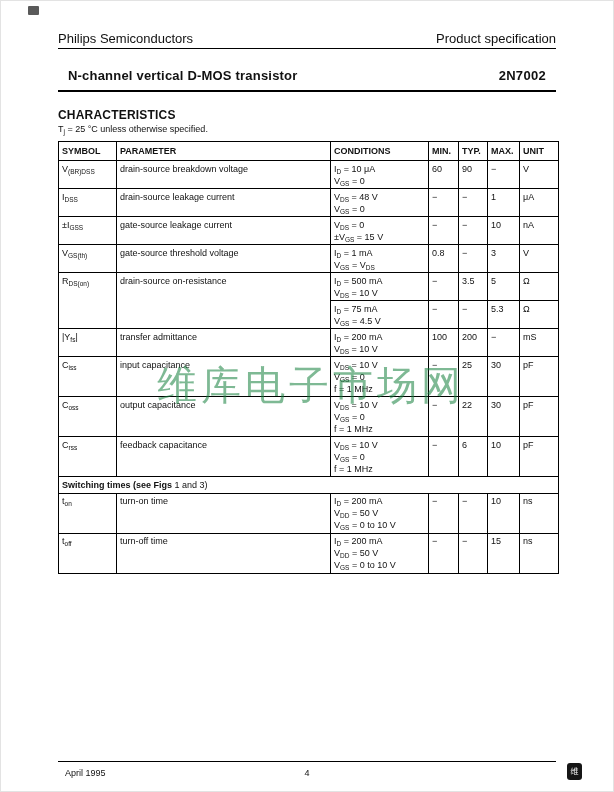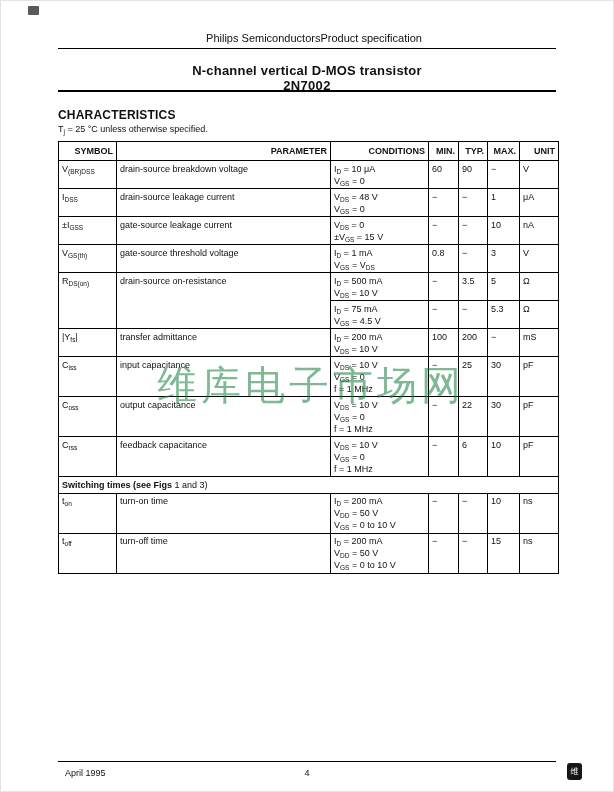--- a/index.html
+++ b/index.html
@@ -5,30 +5,29 @@
   * { box-sizing: border-box; margin: 0; padding: 0; }
   html, body { width: 614px; height: 792px; background: #f2f2f2; }
   body { font-family: "Liberation Sans", sans-serif; color: #111; }
   .page {
     position: relative; width: 614px; height: 792px;
     background: #ffffff; overflow: hidden;
     border: 1px solid #e3e3e3;
   }
   
   .header {
-    position: absolute; left: 57px; right: 43px; top: 32px;
-    display: flex; justify-content: center;
-    font-size: 11px; line-height: 11px;
+    position: absolute; left: 57px; right: 57px; top: 32px;
+    display: flex; justify-content: space-between;
+    font-size: 13px; line-height: 11px;
   }
   .header-rule { position: absolute; left: 57px; right: 57px; top: 47px; border-top: 1px solid #000; }
   .titlebar {
     position: absolute; left: 57px; right: 57px; top: 62px; height: 24px;
     display: flex; justify-content: space-between; align-items: center;
     padding: 0 10px;
-    flex-direction: column;
   }
   .doc-title { font-size: 13px; font-weight: bold; letter-spacing: 0.2px; }
   .part-no  { font-size: 13px; font-weight: bold; letter-spacing: 0.3px; text-align: center; }
   .title-rule { position: absolute; left: 57px; right: 57px; top: 89px; border-top: 2px solid #000; }
 
   
   .content { position: absolute; left: 57px; top: 107px; width: 500px; }
   .section-heading { font-size: 12px; font-weight: bold; margin-bottom: 2px; letter-spacing: 0.2px; }
   .section-note { font-size: 9px; margin-bottom: 7px; }
 
@@ -38,21 +37,21 @@
   }
   table.chars th, table.chars td {
     border: 1px solid #000;
     font-size: 9px; line-height: 12px;
     padding: 1.5px 3px;
     vertical-align: top;
     text-align: left;
     overflow: hidden;
   }
   table.chars th {
-    height: 19px; vertical-align: middle; text-align: right;
+    height: 19px; vertical-align: middle; text-align: left;
     font-weight: bold;
   }
   sub { font-size: 6.5px; line-height: 0; vertical-align: -1.5px; }
   td.c-sym  { }
   td.c-par  { }
   td.c-cond div { white-space: nowrap; }
   td.c-num  { }
   td.c-unit { }
   tr.section-row td {
     font-weight: bold; line-height: 12px; padding: 1.5px 3px 2px 3px;

